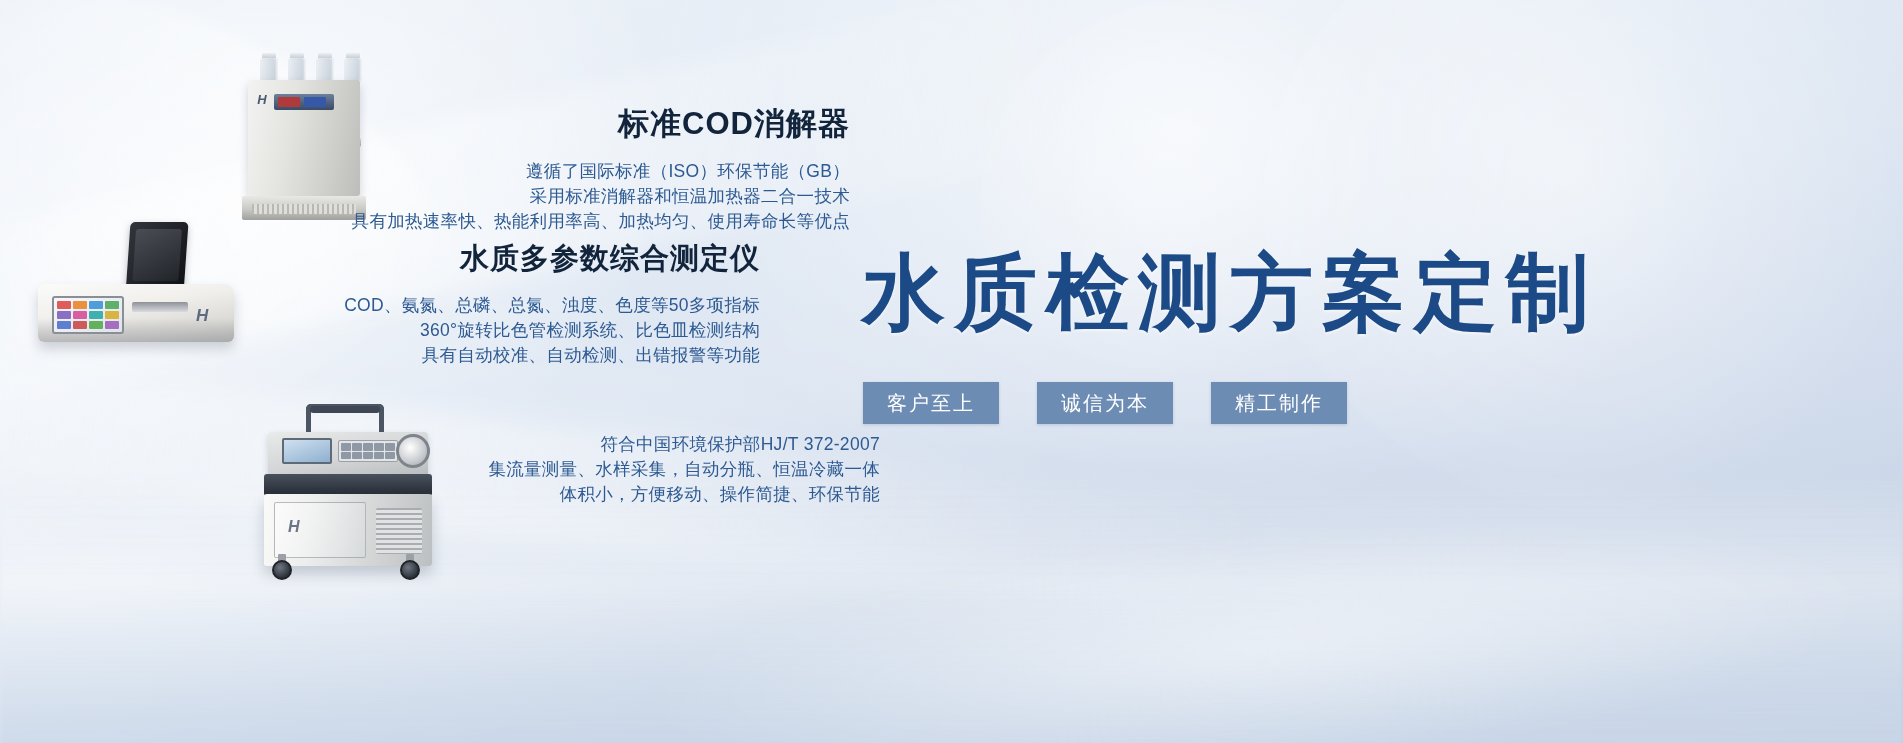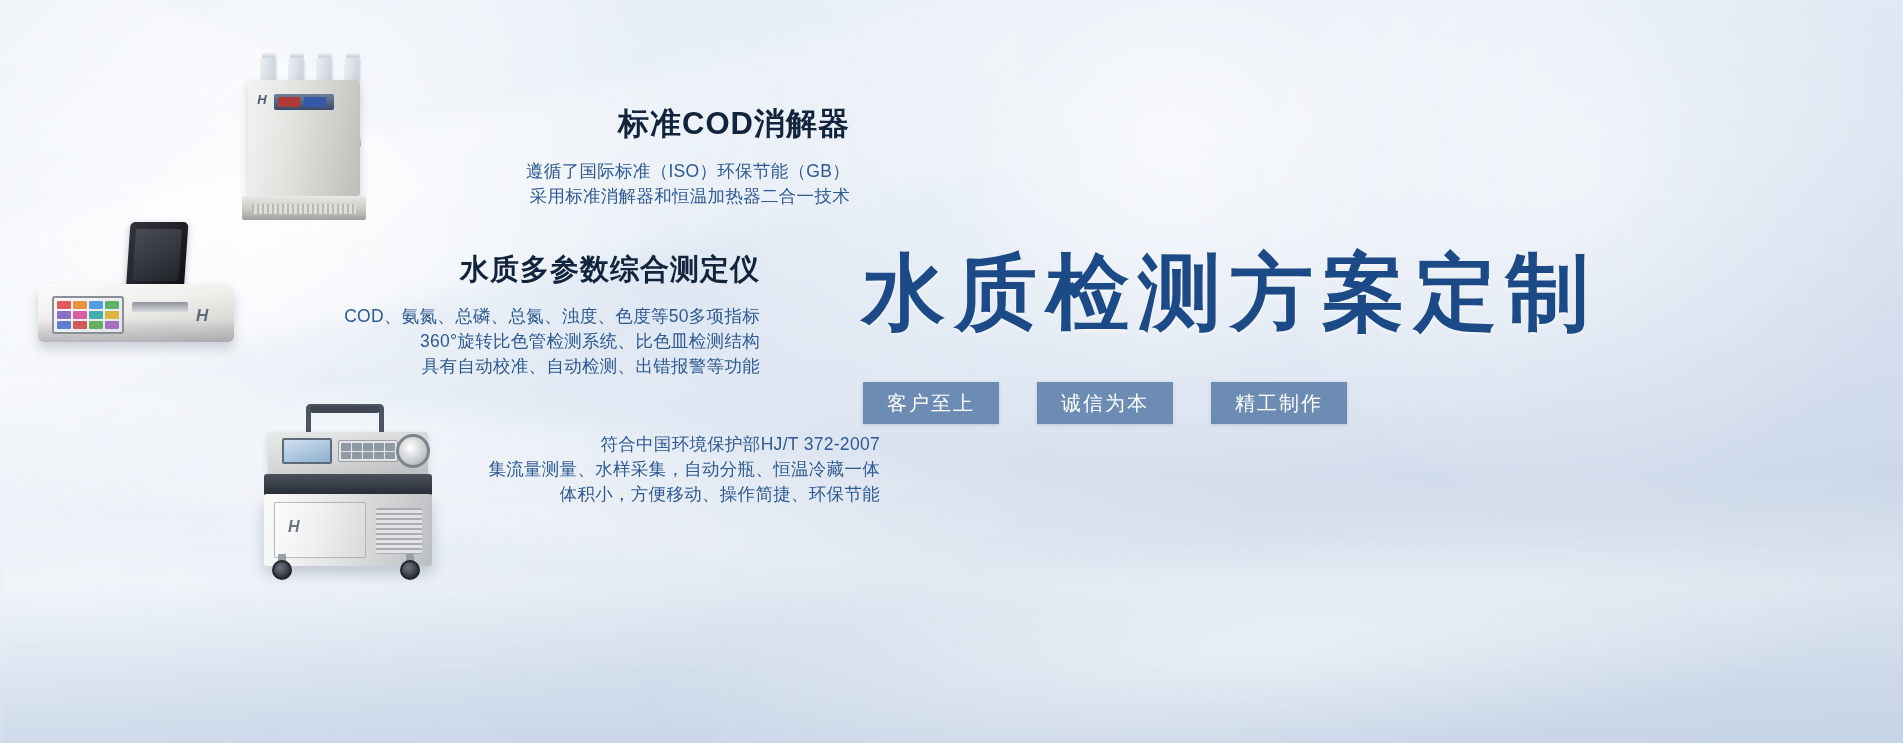--- a/index.html
+++ b/index.html
@@ -67,21 +67,21 @@
   .prod .lines div{
     color:#2d5a92;
     font-size:17.5px;
     line-height:25px;
     letter-spacing:.3px;
     white-space:nowrap;
   }
 
   #prod-1{ right:1053px; top:72px;margin-top:31px; }
   #prod-1 .title{ font-size:31px; }
-  #prod-2{ right:1143px; top:250px;margin-left:12px; }
+  #prod-2{ right:1143px; top:239px;margin-left:12px; }
   #prod-2 .title{ font-size:29px; }
   #prod-3{ right:1023px; top:418px; }
   #prod-3 .title{ font-size:29px; }
 
   
   .headline{
     position:absolute; left:862px; top:238px;
     font-size:83px; font-weight:bold;
     letter-spacing:9px;
     color:#1c4a87;
@@ -323,20 +323,21 @@
     <div class="cod-screen2"></div>
     <div class="cod-base"></div>
     <div class="cod-vent"></div>
   </div>
 
   <div class="prod" id="prod-1">
     <div class="title">标准COD消解器</div>
     <div class="lines">
       <div>遵循了国际标准（ISO）环保节能（GB）</div>
       <div>采用标准消解器和恒温加热器二合一技术</div>
+      <div>具有加热速率快、热能利用率高、加热均匀、使用寿命长等优点</div>
     </div>
   </div>
 
   <div class="device" id="img-multi">
     <div class="mp-lid">
       <div class="mp-lid-in"></div>
     </div>
     <div class="mp-body"></div>
     <div class="mp-shade"></div>
     <div class="mp-screen">

